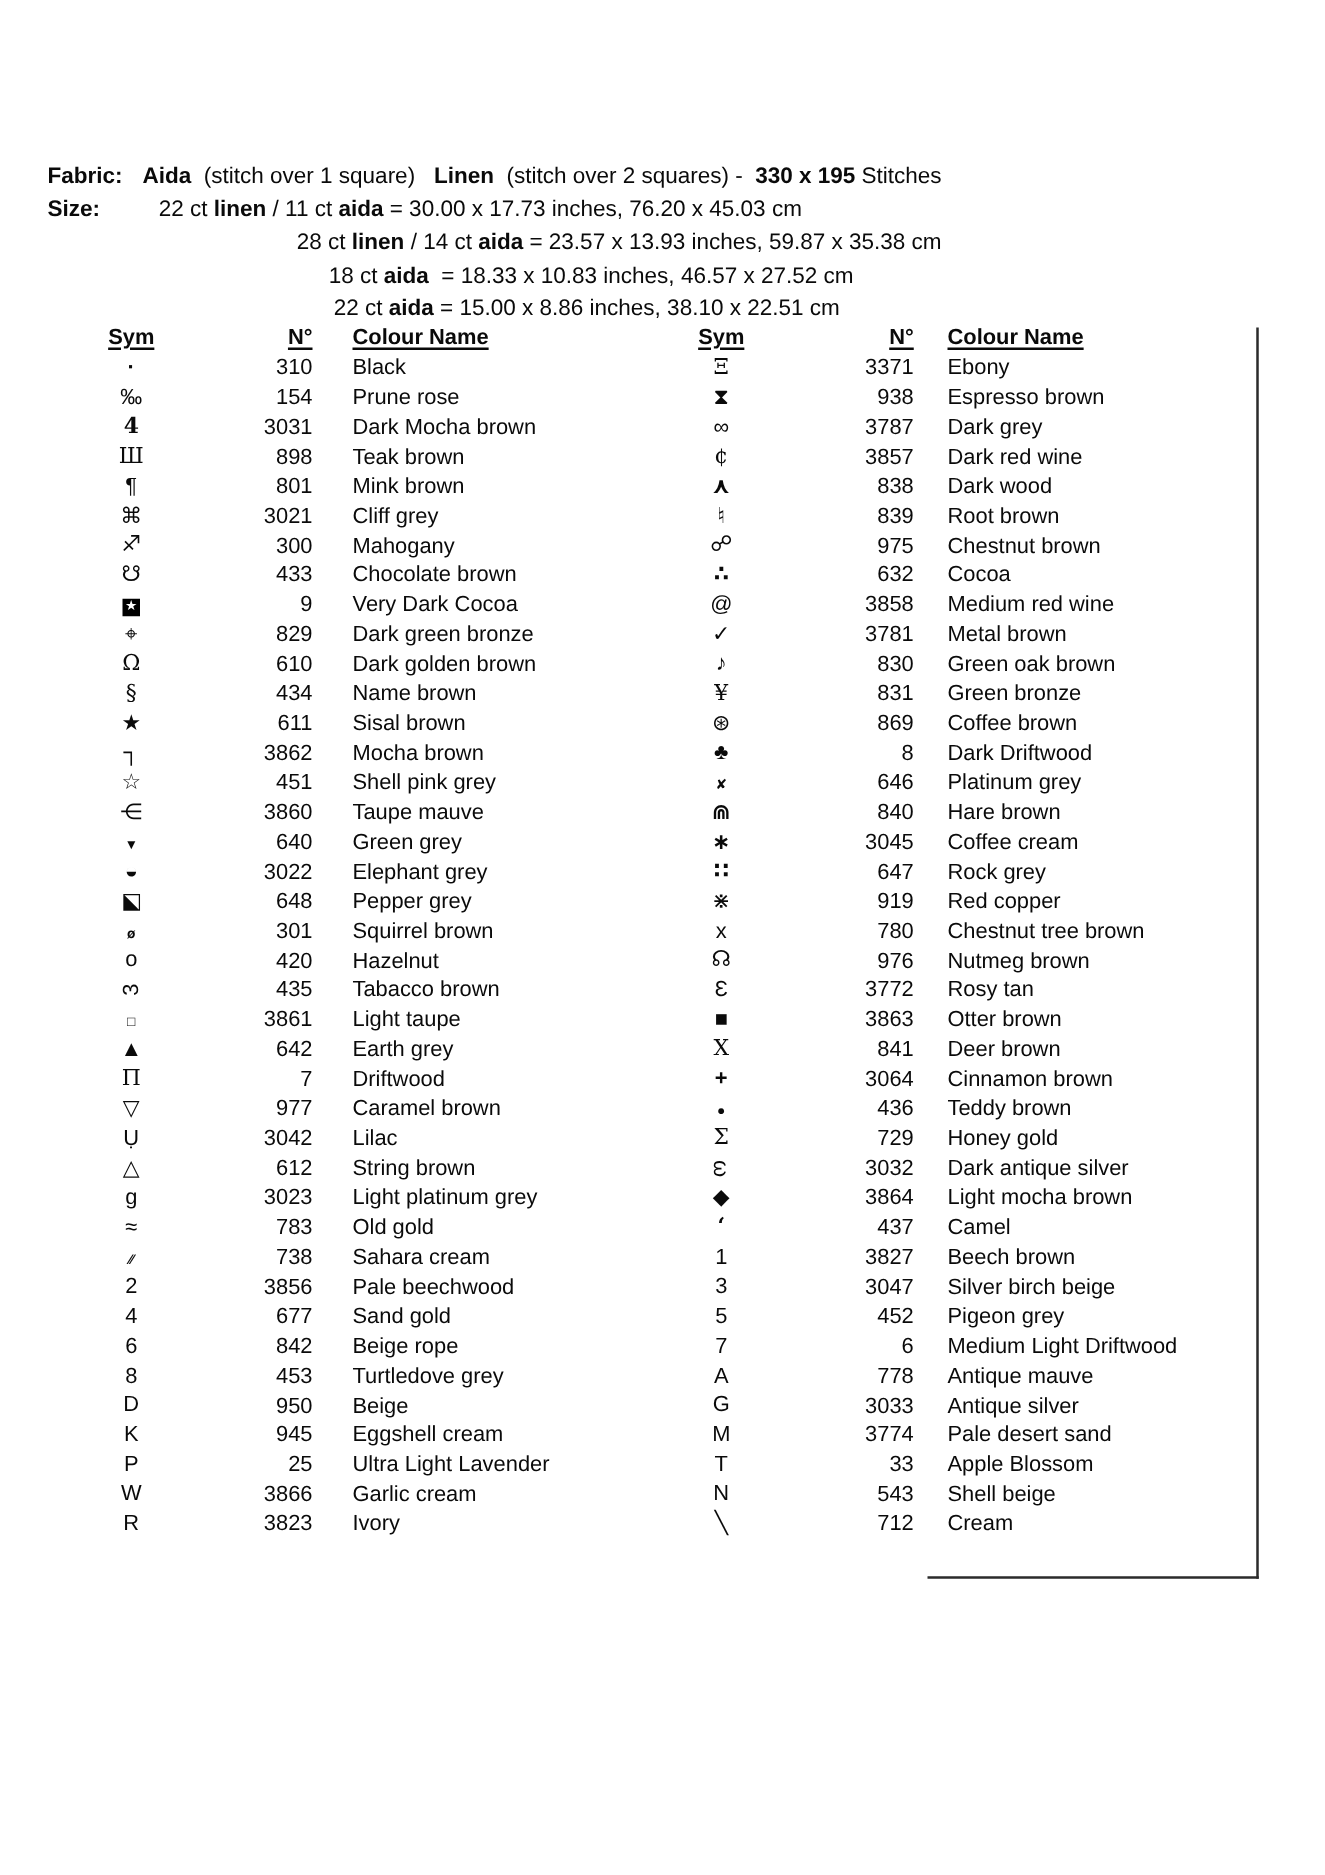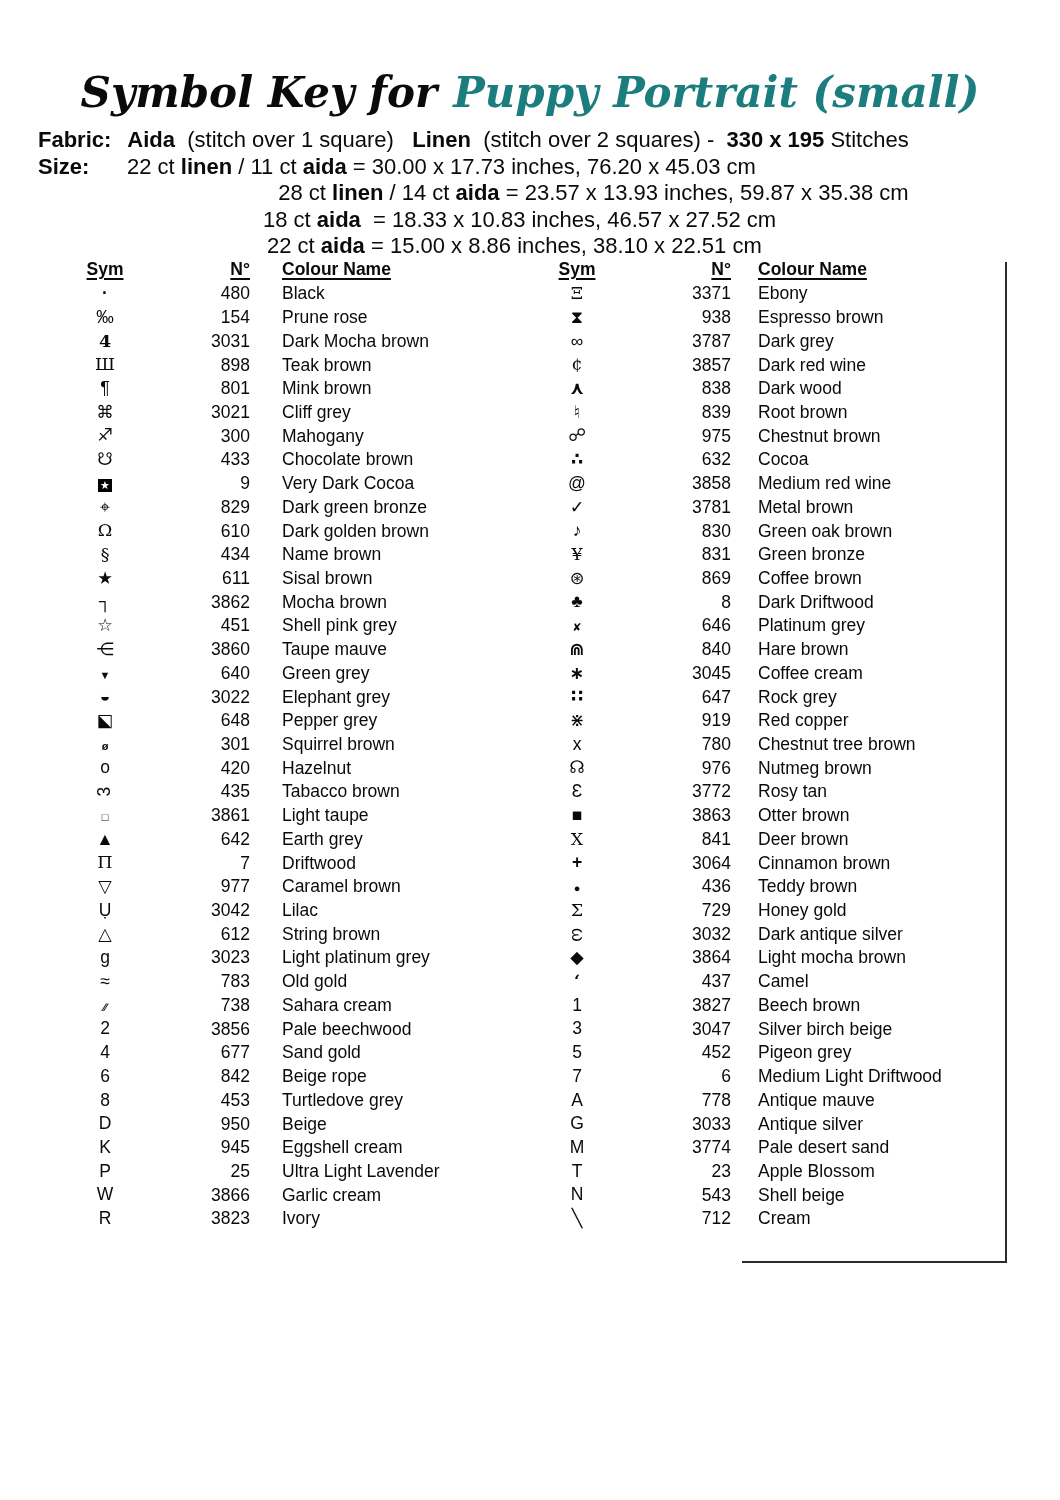--- a/index.html
+++ b/index.html
@@ -15,21 +15,21 @@
     position:absolute;top:70px;left:0;width:100%;margin:0;
     text-align:center;
     font-family:"DejaVu Serif","Liberation Serif",serif;
     font-style:italic;font-weight:bold;font-size:42px;line-height:1.1;
     white-space:nowrap;
   }
   .t-black{color:#0a0a0a;}
   .t-accent{color:#1b7d7d;margin-left:16px;}
 
   
-  .info{position:absolute;left:38px;top:127px;font-size:22px;line-height:26.5px;}
+  .info{position:absolute;left:38px;top:127px;font-size:18px;line-height:26.5px;}
   .lbl{font-weight:bold;}
   .fabric-line .lbl{margin-right:16px;}
   .seg-b{font-weight:bold;}
   .size-block{position:relative;}
   .size-lbl{position:absolute;left:0;top:0;}
   .size-line{height:26.5px;white-space:pre;}
   .size-line:nth-child(1){margin-left:89px;}
   .size-line:nth-child(2){margin-left:93px;text-align:right;}
   .size-line:nth-child(3){margin-left:225px;}
   .size-line:nth-child(4){margin-left:229px;}
@@ -61,21 +61,20 @@
 
   
   .vline{position:absolute;left:1005px;top:262px;width:2px;height:1001px;background:#2b2b2b;}
   .hline{position:absolute;left:742px;top:1261px;width:265px;height:2px;background:#2b2b2b;}
 </style>
 </head>
 <body>
 
 <div class="page">
 
-  <h1 class="title"><span class="t-black">Symbol Key for</span><span class="t-accent">Puppy Portrait (small)</span></h1>
 
   <div class="info">
     <div class="fabric-line">
       <span class="lbl">Fabric:</span><span><span class="seg-b">Aida</span><span> &nbsp;(stitch over 1 square) &nbsp; </span><span class="seg-b">Linen</span><span> &nbsp;(stitch over 2 squares) - &nbsp;</span><span class="seg-b">330 x 195</span><span> Stitches</span></span>
     </div>
     <div class="size-block">
       <span class="lbl size-lbl">Size:</span>
       <div class="size-lines">
           <div class="size-line"><span>22 ct </span><span class="seg-b">linen</span><span> / 11 ct </span><span class="seg-b">aida</span><span> = 30.00 x 17.73 inches, 76.20 x 45.03 cm</span></div>
           <div class="size-line"><span>28 ct </span><span class="seg-b">linen</span><span> / 14 ct </span><span class="seg-b">aida</span><span> = 23.57 x 13.93 inches, 59.87 x 35.38 cm</span></div>
@@ -87,21 +86,21 @@
 
   <div class="key-table left">
     <div class="thead">
       <span class="cell-sym"><span class="hu">Sym</span></span>
       <span class="cell-num"><span class="hu">N°</span></span>
       <span class="cell-name"><span class="hu">Colour Name</span></span>
     </div>
     <div class="rows">
         <div class="trow">
           <span class="cell-sym"><span class="sym v-b">·</span></span>
-          <span class="cell-num">480</span>
+          <span class="cell-num">310</span>
           <span class="cell-name">Black</span>
         </div>
         <div class="trow">
           <span class="cell-sym"><span class="sym">‰</span></span>
           <span class="cell-num">154</span>
           <span class="cell-name">Prune rose</span>
         </div>
         <div class="trow">
           <span class="cell-sym"><span class="sym v-b v-serif">4</span></span>
           <span class="cell-num">3031</span>
@@ -482,21 +481,21 @@
           <span class="cell-num">3033</span>
           <span class="cell-name">Antique silver</span>
         </div>
         <div class="trow">
           <span class="cell-sym"><span class="sym">M</span></span>
           <span class="cell-num">3774</span>
           <span class="cell-name">Pale desert sand</span>
         </div>
         <div class="trow">
           <span class="cell-sym"><span class="sym">T</span></span>
-          <span class="cell-num">23</span>
+          <span class="cell-num">33</span>
           <span class="cell-name">Apple Blossom</span>
         </div>
         <div class="trow">
           <span class="cell-sym"><span class="sym">N</span></span>
           <span class="cell-num">543</span>
           <span class="cell-name">Shell beige</span>
         </div>
         <div class="trow">
           <span class="cell-sym"><span class="sym">╲</span></span>
           <span class="cell-num">712</span>

